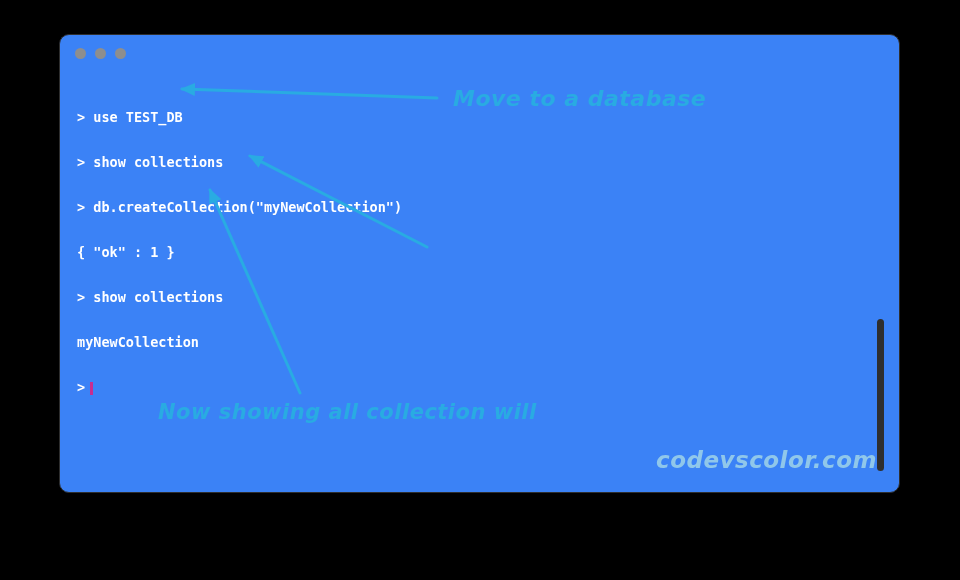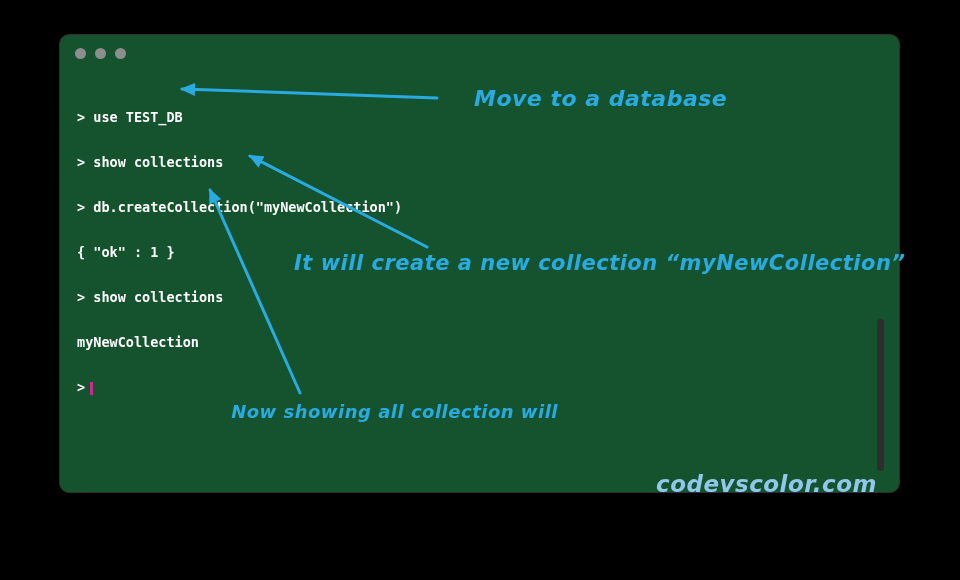--- a/index.html
+++ b/index.html
@@ -6,21 +6,21 @@
   html, body { width: 960px; height: 580px; background: #000; overflow: hidden; }
   .stage {
     position: relative; width: 960px; height: 580px;
     background: var(--background, #000);
     font-family: "DejaVu Sans", sans-serif;
   }
 
   
   .window {
     position: absolute; left: 59px; top: 34px; width: 841px; height: 459px;
-    background: #14532d;
+    background: #3b82f6;
     border: 1px solid var(--window-border, #2e2e2e);
     border-radius: 10px;
   }
   .titlebar { position: absolute; left: 15px; top: 13px; display: flex; gap: 9px; }
   .dot { width: 11px; height: 11px; border-radius: 50%; background: var(--window-dot, #8e8e8e); }
 
   .term {
     position: absolute; left: 17px; top: 45px;
     font-family: "DejaVu Sans Mono", monospace;
     font-weight: bold; font-size: 13.5px; line-height: 15px;
@@ -43,26 +43,26 @@
   .arrows line { stroke: var(--accent, #29abe2); stroke-width: 3; stroke-linecap: round; }
   #ah path { fill: var(--accent, #29abe2); }
 
   
   .ann {
     position: absolute; color: var(--accent, #29abe2);
     font-family: "DejaVu Sans", sans-serif;
     font-style: italic; font-weight: bold; letter-spacing: 0.5px;
     white-space: nowrap;
   }
-  .ann1 { left: 453px; top: 86px;  font-size: 22px; margin-left: 21px; }
+  .ann1 { left: 453px; top: 86px;  font-size: 22px; }
   .ann2 { left: 294px; top: 251px; font-size: 21px; }
-  .ann3 { left: 158px; top: 395px; width: 400px; font-size: 18px; line-height: 34px; text-align: right; }
+  .ann3 { left: 158px; top: 395px; width: 400px; font-size: 21px; line-height: 34px; text-align: left; }
 
   .watermark {
-    position: absolute; left: 656px; top: 471px; font-size: 23px;
+    position: absolute; left: 656px; top: 447px; font-size: 23px;
     color: var(--watermark, #90c7ea);
     font-family: "DejaVu Sans", sans-serif;
     font-style: italic; font-weight: bold; letter-spacing: 0.5px;
   }
 </style>
 </head>
 <body>
 
 <div class="stage">
 
@@ -91,20 +91,19 @@
       <marker id="ah" markerUnits="userSpaceOnUse" markerWidth="15" markerHeight="13" refX="13" refY="6.5" orient="auto">
         <path d="M0,0 L15,6.5 L0,13 Z"></path>
       </marker>
     </defs>
     <line x1="437" y1="98" x2="182" y2="89" marker-end="url(#ah)"></line>
     <line x1="427" y1="247" x2="250" y2="156" marker-end="url(#ah)"></line>
     <line x1="300" y1="393" x2="210" y2="190" marker-end="url(#ah)"></line>
   </svg>
 
   <div class="ann ann1">Move to a database</div>
-  <div class="ann ann2">It will create a new collection “myNewCollection”</div>
   <div class="ann ann3">
     <div>Now showing all collection will</div>
   </div>
 
   <div class="watermark">codevscolor.com</div>
 
 </div>
 
 </body></html>

